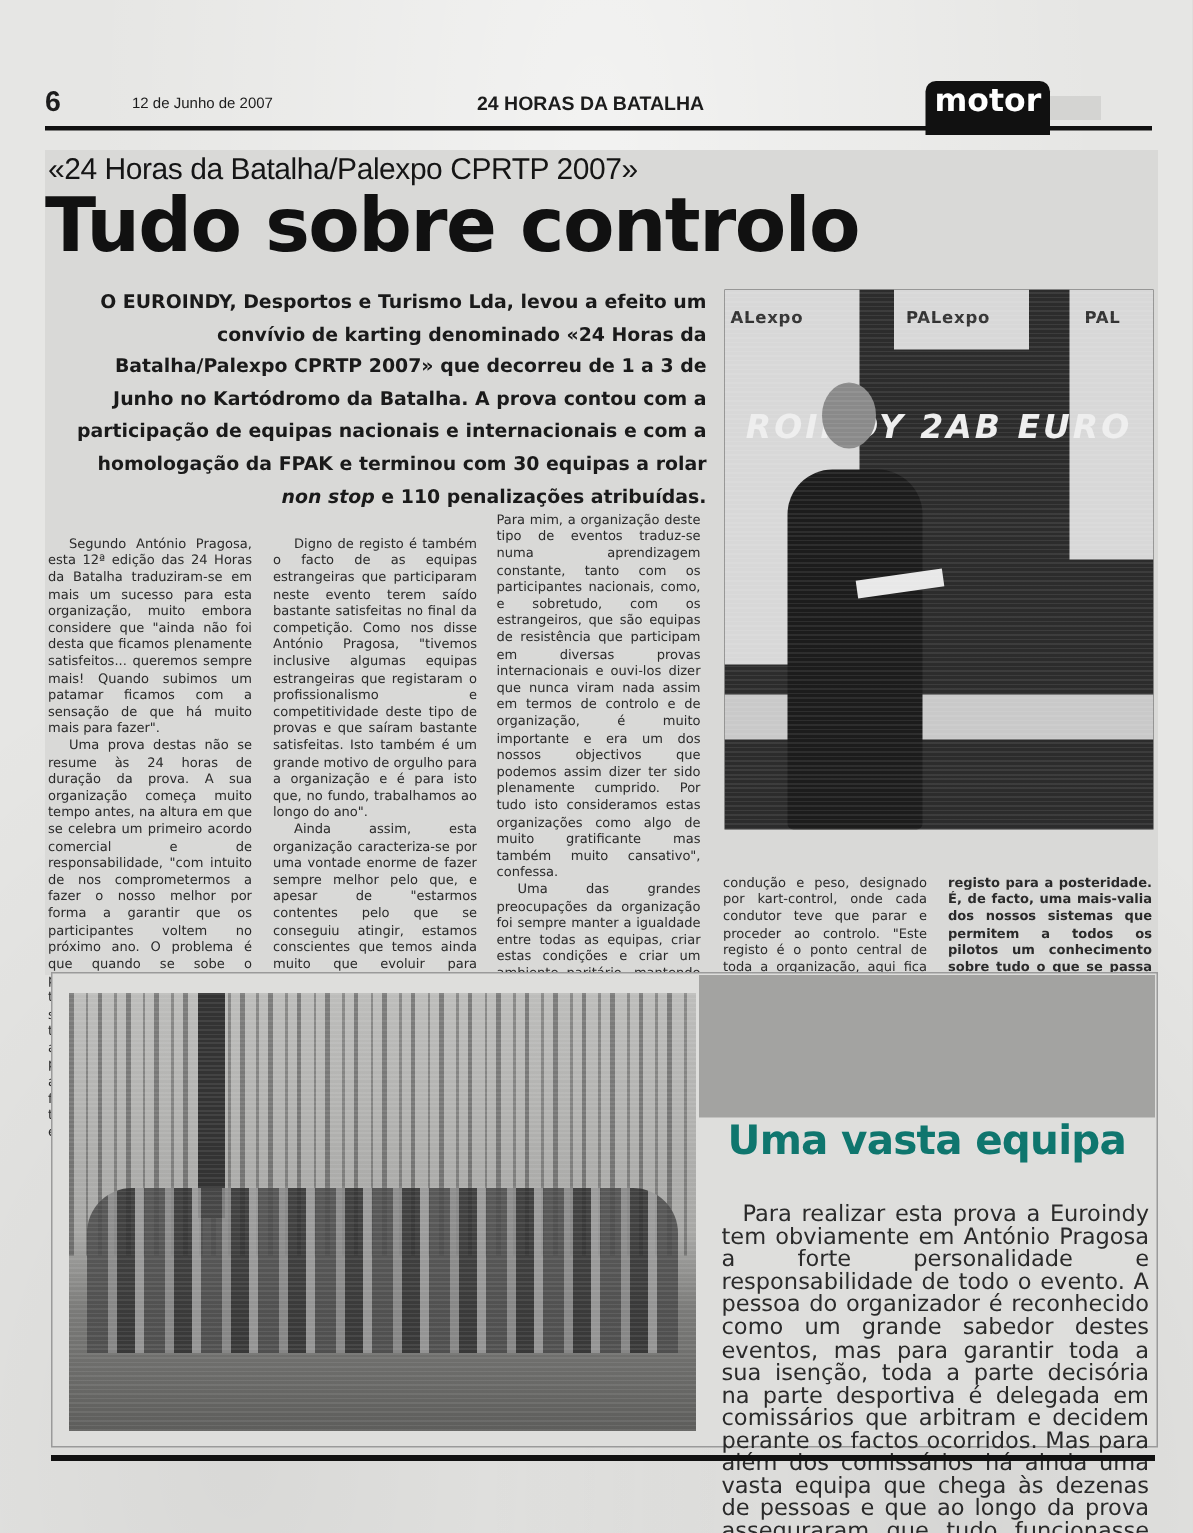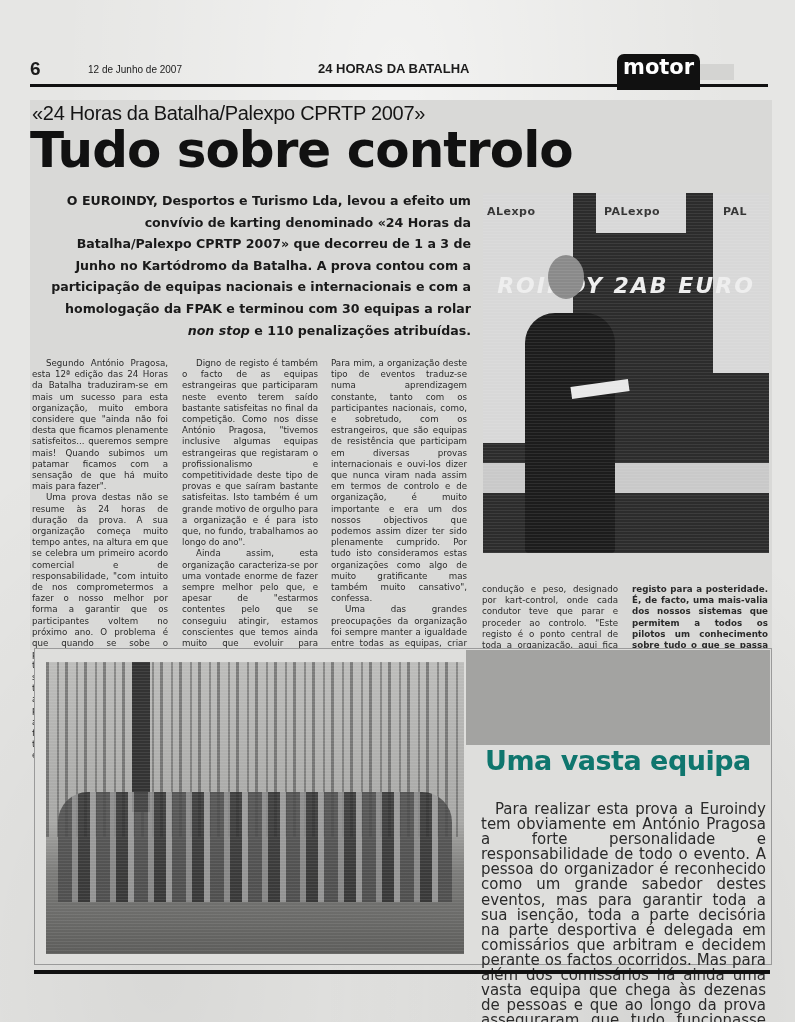--- a/index.html
+++ b/index.html
@@ -68,21 +68,21 @@
   
   .col {
     position: absolute; width: 136px;
     font-size: 8.7px; line-height: 11.2px; text-align: justify;
     color: #2a2a2a; font-family: "DejaVu Sans", sans-serif; margin-top: 28px;
   }
   .col p { margin: 0; text-indent: 14px; }
   .col p.cont { text-indent: 0; }
   .col1 { left: 32px; top: 330px; }
   .col2 { left: 182px; top: 330px; }
-  .col3 { left: 331px; top: 330px; }
+  .col3 { left: 331px; top: 314px; }
   .col4 { left: 482px; top: 556px; }
   .col5 { left: 632px; top: 556px; font-weight: bold; }
   
   .photo-speaker {
     position: absolute; left: 483px; top: 193px; width: 286px; height: 360px;
     background: #2c2c2c; overflow: hidden;
   }
   .banner-l, .banner-c, .banner-r {
     position: absolute; background: #d8d8d8; top: 0;
   }

